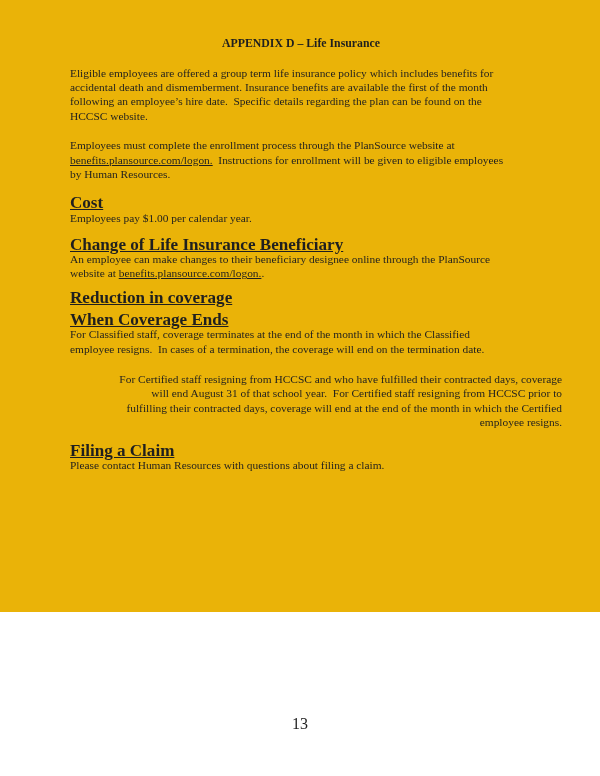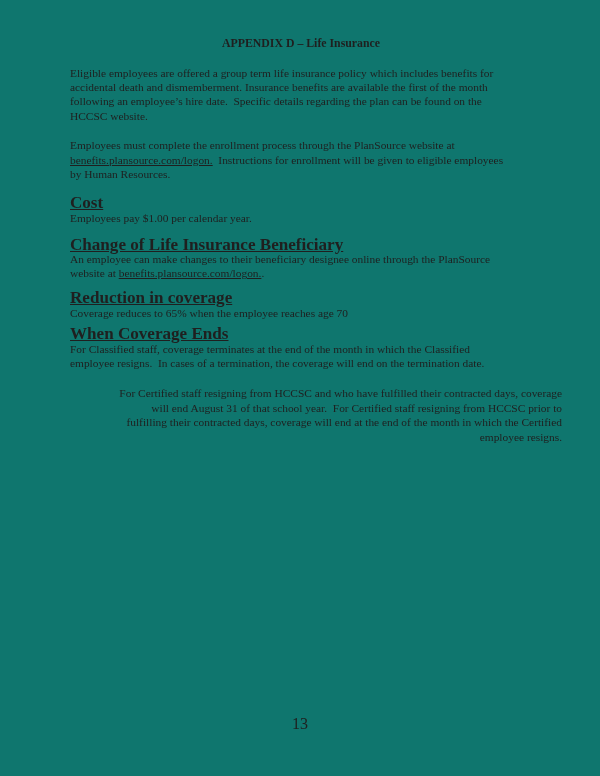--- a/index.html
+++ b/index.html
@@ -3,21 +3,21 @@
 <meta charset="utf-8">
 <style>
   html, body { margin: 0; padding: 0; }
   body {
     width: 600px; height: 776px;
     background: #ffffff;
     font-family: "Liberation Serif", serif;
     color: #1f1f1f;
     overflow: hidden;
   }
-  .page { position: relative; width: 600px; height: 776px; background: #0f766e; }
+  .page { position: relative; width: 600px; height: 612px; background: #eab308; }
   .content {
     position: absolute; left: 70px; top: 36px; width: 492px;
     font-size: 11.4px; line-height: 14.4px;
   }
   .title {
     width: 462px;
     text-align: center;
     font-weight: bold;
     font-size: 11.8px;
     line-height: 14px;
@@ -63,30 +63,33 @@
     </div>
 
     <div class="sec-beneficiary">
       <h2 class="heading">Change of Life Insurance Beneficiary</h2>
       <p class="body"><span>An employee can make changes to their beneficiary designee online through the PlanSource
 website at </span><a class="doclink">benefits.plansource.com/logon.</a><span>.</span></p>
     </div>
 
     <div class="sec-reduction">
       <h2 class="heading">Reduction in coverage</h2>
-      <p class="body">Coverage reduces to 65% when the employee reaches age 70</p>
     </div>
 
     <div class="sec-when">
       <h2 class="heading">When Coverage Ends</h2>
       <p class="body">For Classified staff, coverage terminates at the end of the month in which the Classified
 employee resigns.  In cases of a termination, the coverage will end on the termination date.</p>
       <p class="body para-certified">For Certified staff resigning from HCCSC and who have fulfilled their contracted days, coverage
 will end August 31 of that school year.  For Certified staff resigning from HCCSC prior to
 fulfilling their contracted days, coverage will end at the end of the month in which the Certified
 employee resigns.</p>
     </div>
 
+    <div class="sec-filing">
+      <h2 class="heading">Filing a Claim</h2>
+      <p class="body">Please contact Human Resources with questions about filing a claim.</p>
+    </div>
 
   </div>
 
   <div class="page-number">13</div>
 </div>
 
 </body></html>

